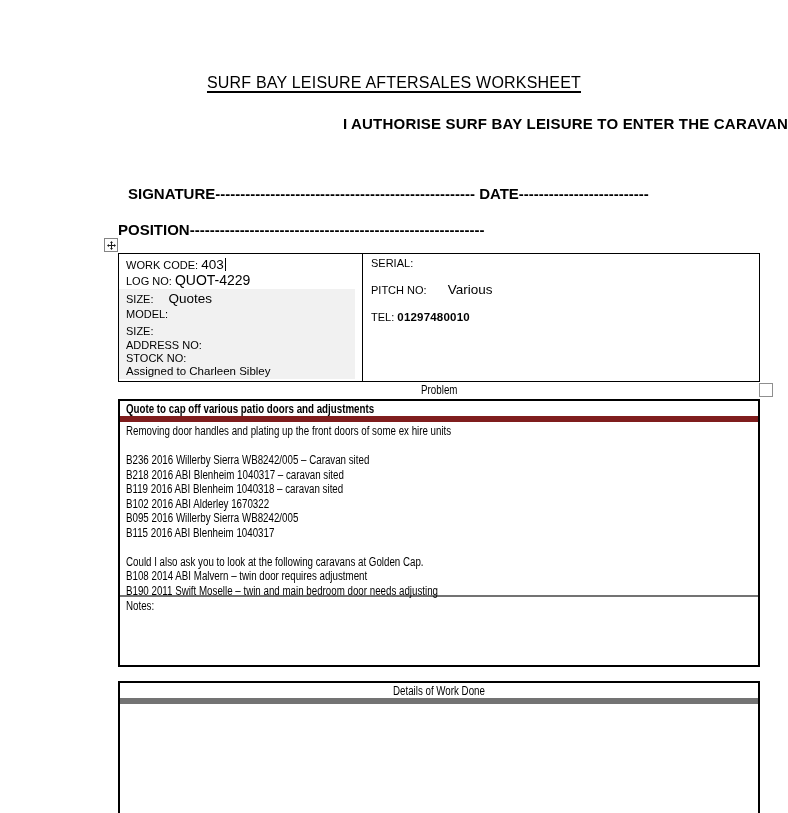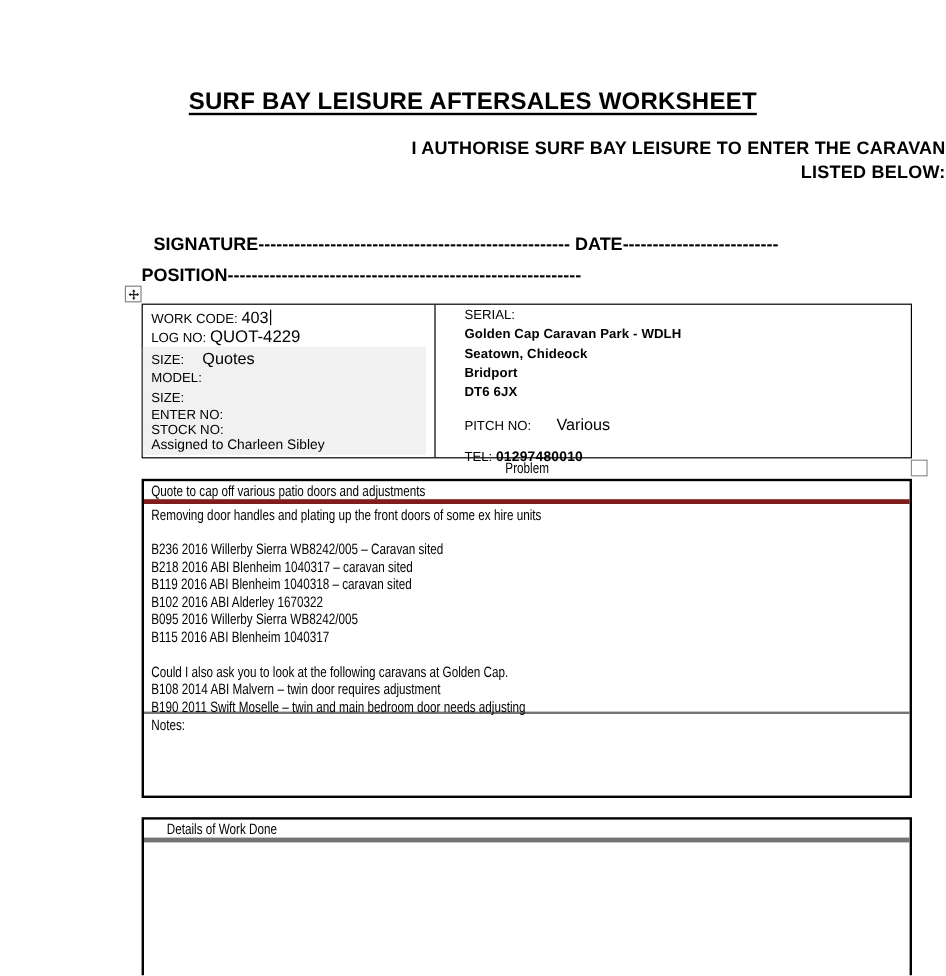--- a/index.html
+++ b/index.html
@@ -4,47 +4,47 @@
 <style>
   html,body { margin:0; padding:0; background:#fff; }
   .page {
     position:relative; width:788px; height:813px; overflow:hidden;
     background:#ffffff; color:#000;
     font-family:"Liberation Sans", sans-serif;
   }
   
   .doc-title {
     position:absolute; left:0; right:0; top:74px;
-    text-align:center; font-size:20px; font-weight:bold; letter-spacing:0.2px;
+    text-align:center; font-size:16px; font-weight:normal; letter-spacing:0.2px;
     text-decoration:underline; text-decoration-thickness:2px; text-underline-offset:3px;
   }
   .authorise {
     position:absolute; left:0; right:0; top:114px;
     text-align:right; font-size:15px; font-weight:bold; line-height:20px; letter-spacing:0.2px;
   }
-  .sig-line { position:absolute; left:128px; top:195px; font-size:15px; font-weight:bold; white-space:pre; }
+  .sig-line { position:absolute; left:128px; top:185px; font-size:15px; font-weight:bold; white-space:pre; }
   .pos-line { position:absolute; left:118px; top:221px; font-size:15px; font-weight:bold; white-space:pre; }
 
   
   .move-handle {
     position:absolute; left:104px; top:238px; width:12px; height:12px;
     border:1px solid #848484; background:#fdfdfd;
     display:flex; align-items:center; justify-content:center;
   }
   .move-handle svg { width:9px; height:9px; display:block; }
   .resize-handle {
     position:absolute; left:759px; top:383px; width:14px; height:14px;
     border:1px solid #8f8f8f; background:#ffffff; box-sizing:border-box;
   }
   .text-cursor { display:inline-block; width:1px; height:13px; background:#000; margin-left:1px; vertical-align:-2px; }
 
   
   .t1 {
     position:absolute; left:118px; top:253px; width:642px; height:129px;
-    border:1px solid #000; box-sizing:border-box; display:flex; font-size:11px;gap:16px;
+    border:1px solid #000; box-sizing:border-box; display:flex; font-size:11px;
   }
   .t1-left  { width:244px; border-right:1px solid #000; box-sizing:border-box; padding:3px 0 0 7px; }
   .t1-right { flex:1; padding:3px 0 0 8px; box-sizing:border-box; }
   .lbl   { font-size:11px; }
   .val   { font-size:13.5px; }
   .row-wc  { height:15px; }
   .row-log { height:15px; }
   .row-log .val { font-size:14px; }
   .shaded {
     margin-left:-7px; padding-left:7px; margin-top:2px;
@@ -69,43 +69,42 @@
 
   
   .problem-header {
     position:absolute; left:118px; top:383px; width:642px; height:16px;
     text-align:center; font-size:12.5px;
   }
   .t2 {
     position:absolute; left:118px; top:399px; width:642px;
     border:2px solid #000; box-sizing:border-box; font-size:12.5px;
   }
-  .t2-row1 { height:13px; border-bottom:4px solid #7f1d1d; padding:1px 6px 1px 6px; }
+  .t2-row1 { height:13px; border-bottom:6px solid #7f1d1d; padding:1px 6px 1px 6px;font-weight:bold; }
   .t2-row2 { height:171px; border-bottom:2px solid #737373; padding:2px 6px 0 6px; line-height:14.55px; box-sizing:content-box; }
   .t2-notes { height:66px; padding:2px 18px 0 6px; }
   .detail-line { line-height:14.55px; }
 
   
   .t3 {
     position:absolute; left:118px; top:681px; width:642px; height:160px;
     border:2px solid #000; box-sizing:border-box; font-size:12.5px;
   }
-  .t3-header { height:13px; border-bottom:4px solid #737373; padding:1px 6px; }
+  .t3-header { height:13px; border-bottom:6px solid #737373; text-align:center; padding:1px 6px; }
   .t3-body { height:120px; }
 </style>
 </head>
 <body>
 
 <div class="page">
 
   <div class="doc-title">SURF BAY LEISURE AFTERSALES WORKSHEET</div>
 
   <div class="authorise">
     <div>I AUTHORISE SURF BAY LEISURE TO ENTER THE CARAVAN</div>
-    <div>LISTED BELOW:</div>
   </div>
 
   <div class="sig-line">SIGNATURE---------------------------------------------------- DATE--------------------------</div>
   <div class="pos-line">POSITION-----------------------------------------------------------</div>
 
   <div class="move-handle">
     <svg viewBox="0 0 10 10" xmlns="http://www.w3.org/2000/svg">
       <path fill="#1a1a1a" d="M5 0 L6.6 2.1 H5.55 V4.45 H7.9 V3.4 L10 5 L7.9 6.6 V5.55 H5.55 V7.9 H6.6 L5 10 L3.4 7.9 H4.45 V5.55 H2.1 V6.6 L0 5 L2.1 3.4 V4.45 H4.45 V2.1 H3.4 Z"></path>
     </svg>
   </div>
@@ -127,38 +126,32 @@
         </div>
         <div class="row-model">
           <span class="lbl">MODEL:</span>
           <span class="val"></span>
         </div>
         <div class="row-size">
           <span class="lbl">SIZE:</span>
           <span class="val"></span>
         </div>
         <div class="row-serial">
-          <span class="lbl">ENTER NO:</span>
+          <span class="lbl">ADDRESS NO:</span>
           <span class="val"></span>
         </div>
         <div class="row-stock">
           <span class="lbl">STOCK NO:</span>
           <span class="val"></span>
         </div>
         <div class="row-assigned">Assigned to Charleen Sibley</div>
       </div>
     </div>
     <div class="t1-right">
       <div class="addr-label lbl">SERIAL:</div>
-      <div>
-          <div class="addr-line">Golden Cap Caravan Park - WDLH</div>
-          <div class="addr-line">Seatown, Chideock</div>
-          <div class="addr-line">Bridport</div>
-          <div class="addr-line">DT6 6JX</div>
-        </div>
       <div class="row-pitch">
         <span class="lbl">PITCH NO:</span>
         <span class="val">Various</span>
       </div>
       <div class="row-tel">
         <span class="lbl">TEL:</span>
         <span class="tel-val">01297480010</span>
       </div>
     </div>
   </div>

